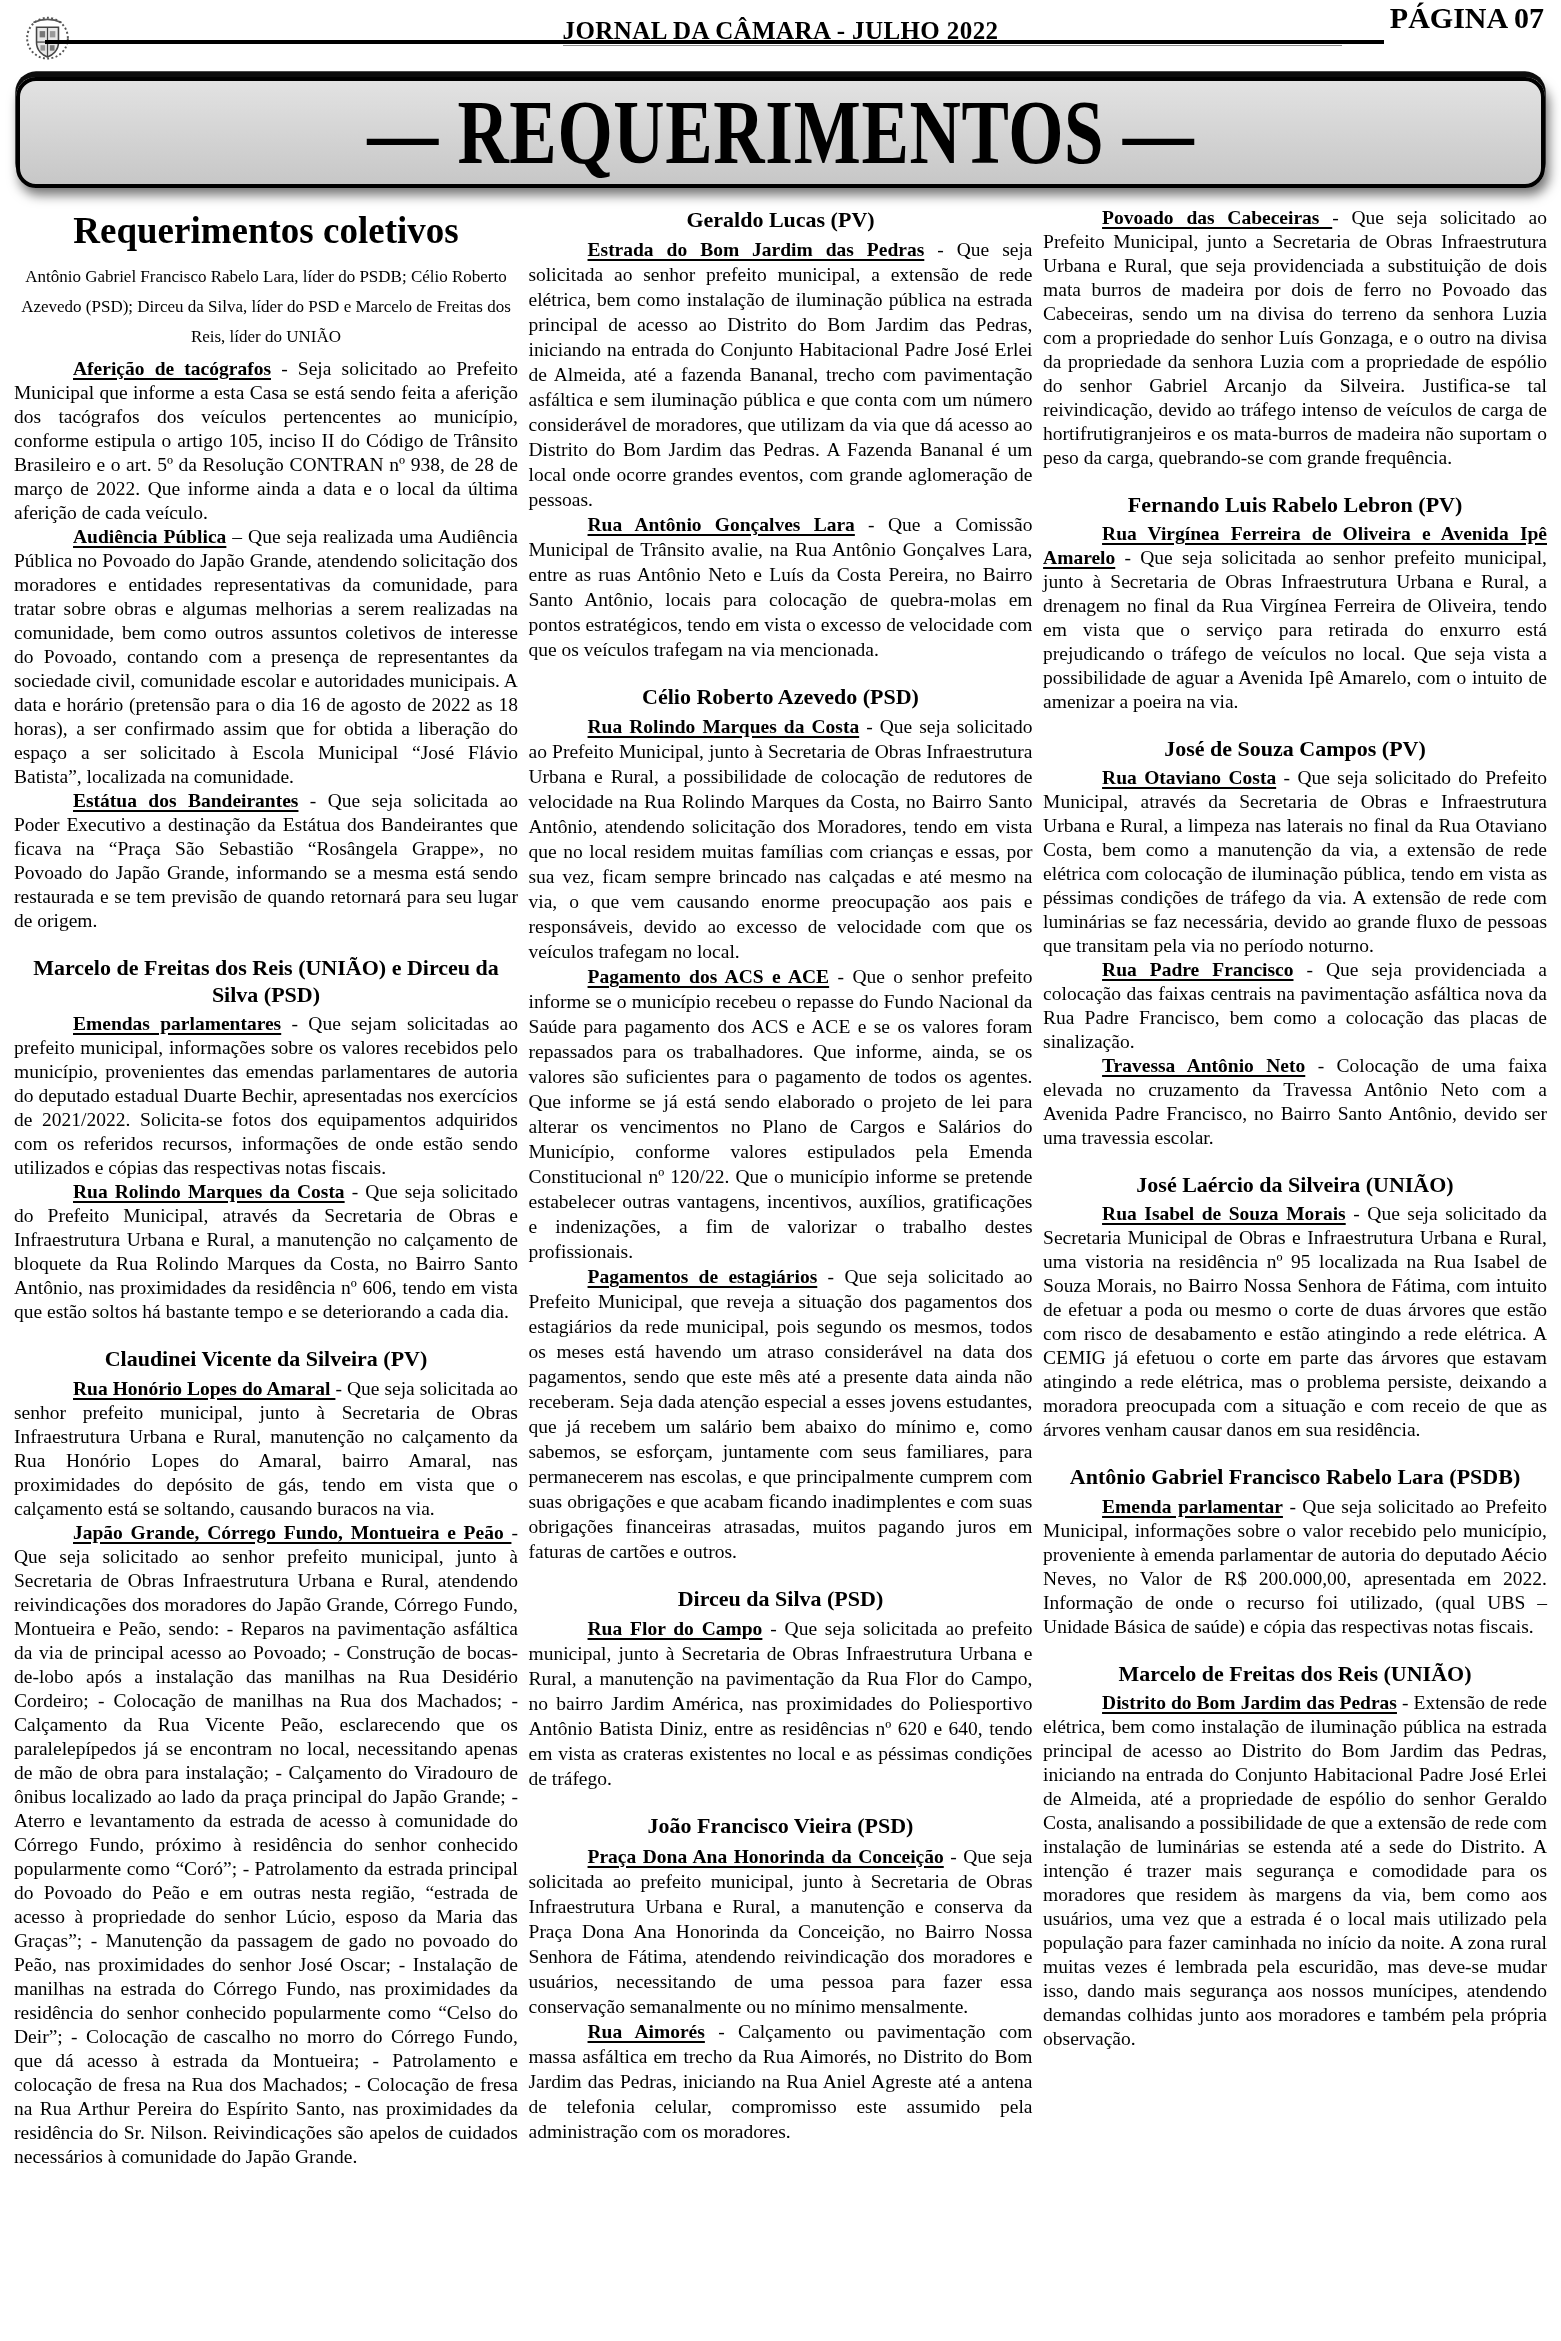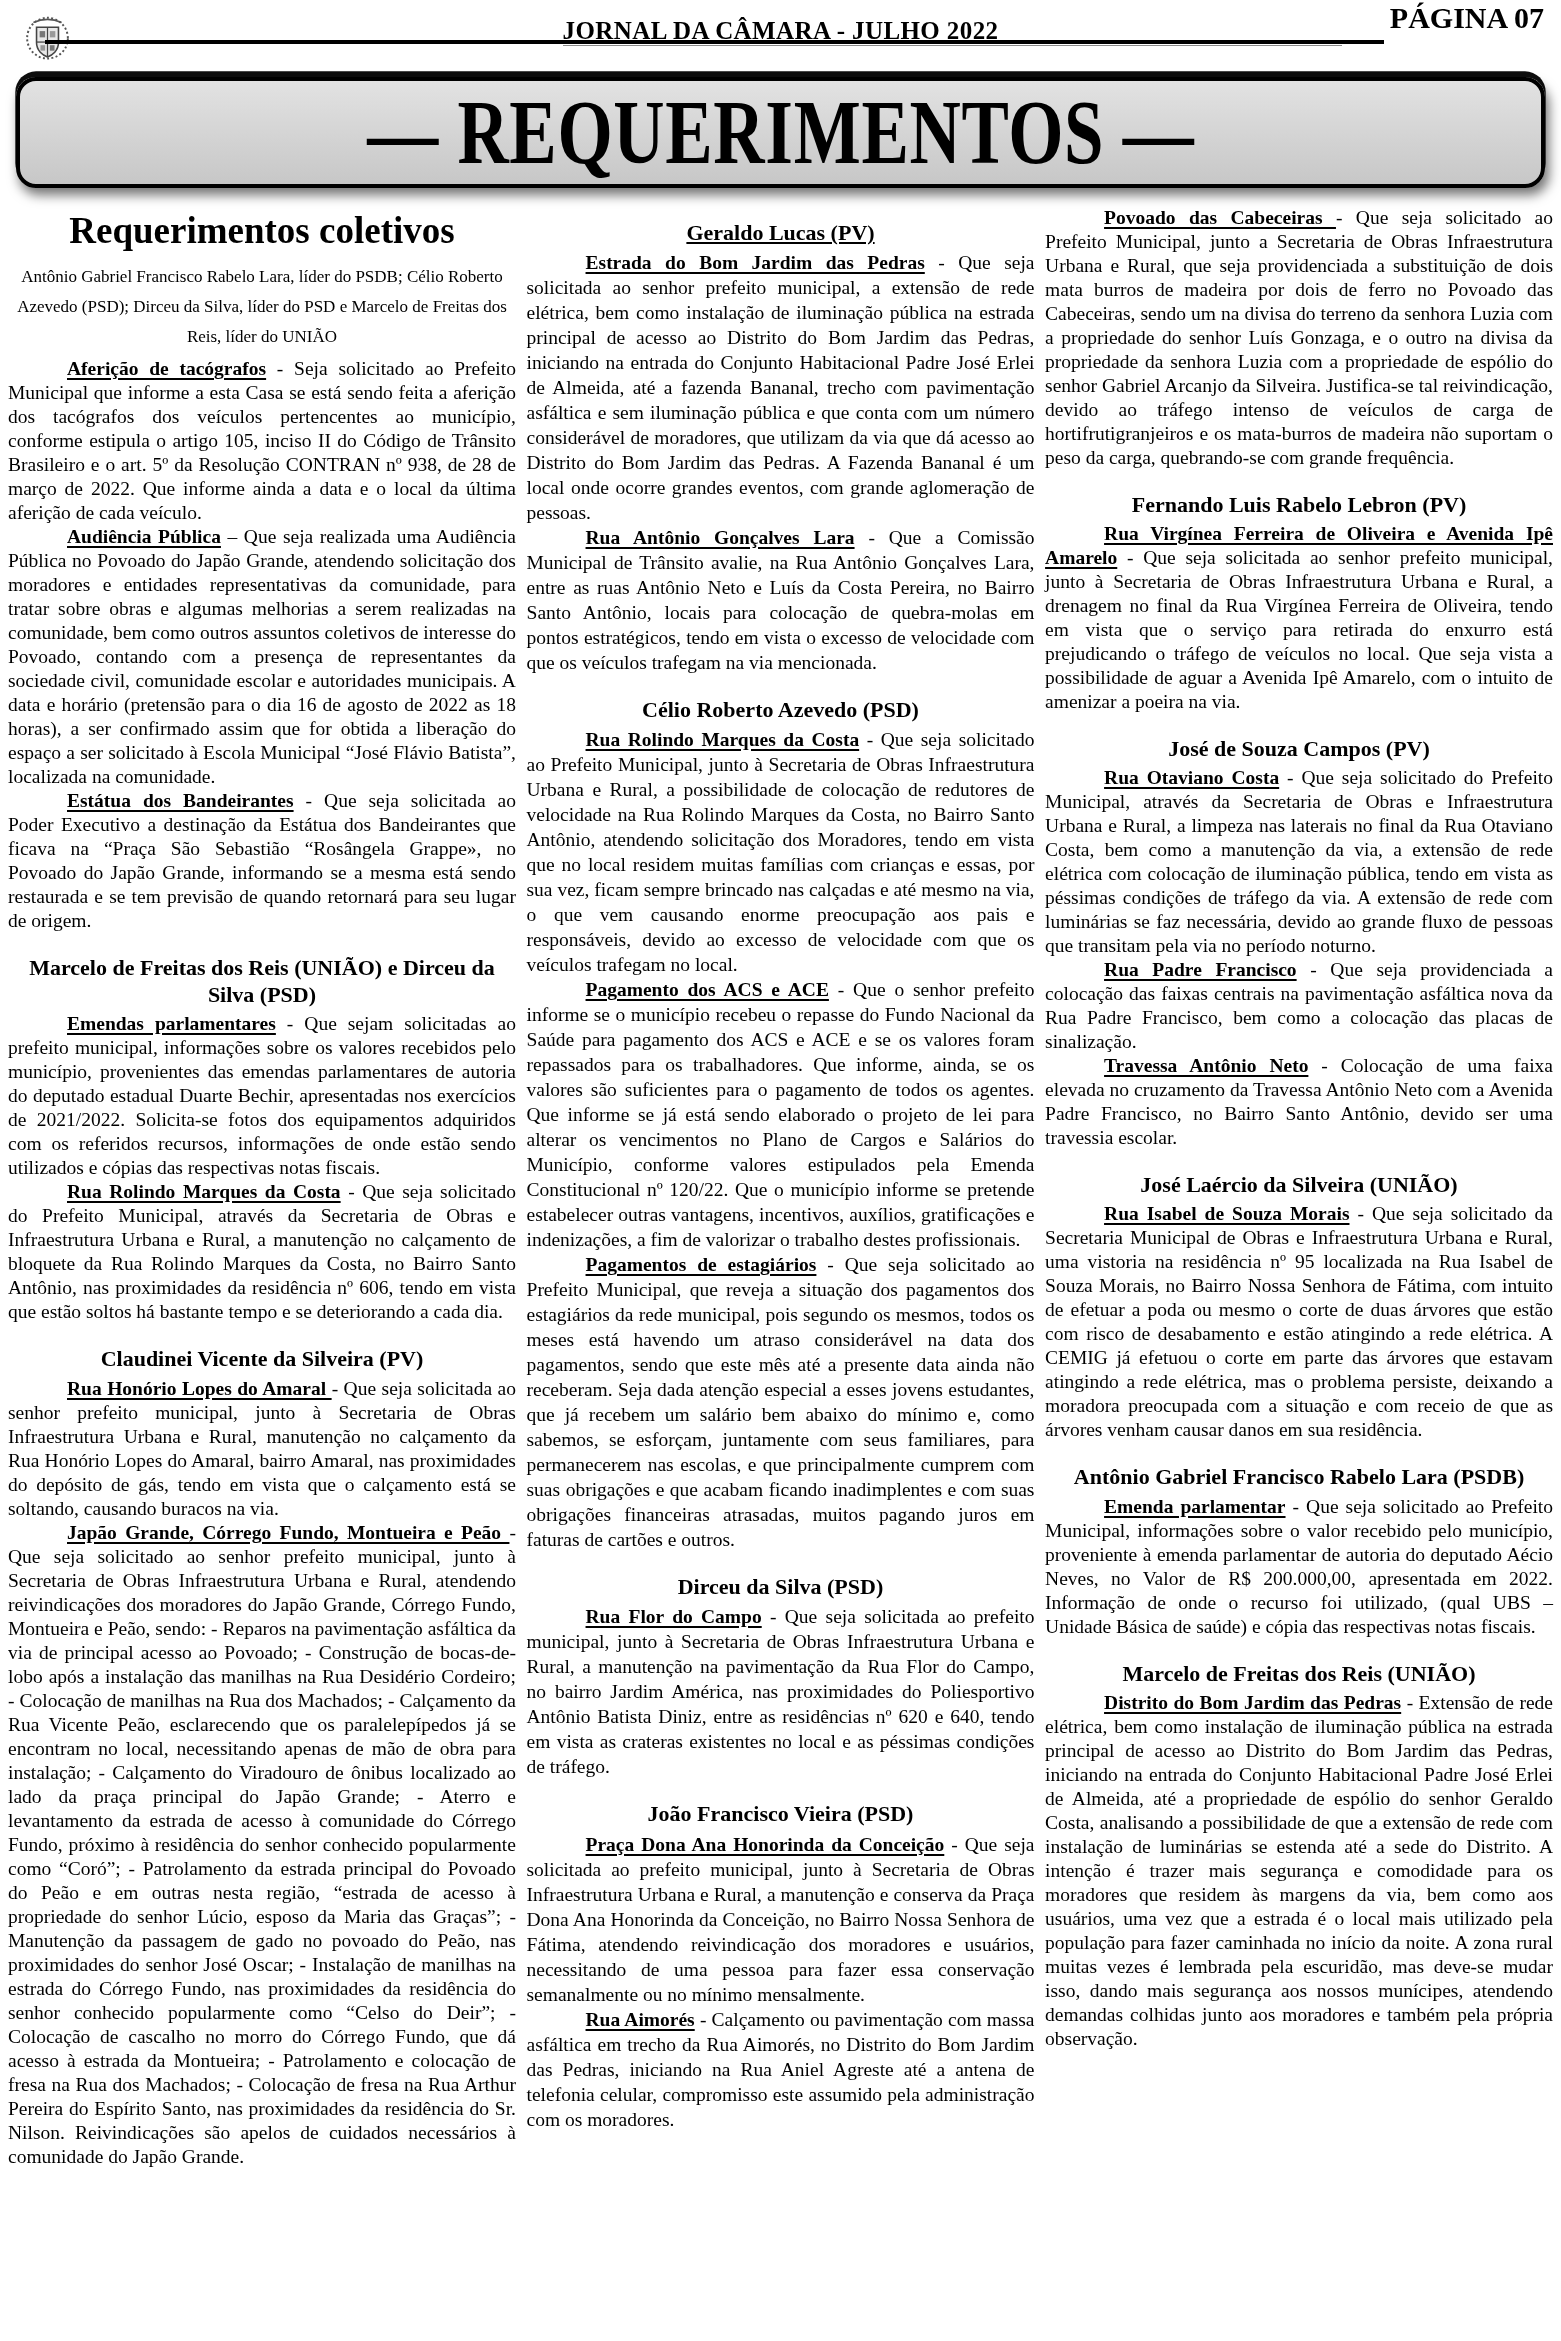--- a/index.html
+++ b/index.html
@@ -16,30 +16,30 @@
   .header-rule{position:absolute;left:45px;top:40px;width:1339px;height:3.5px;background:#000;}
   .header-rule2{position:absolute;left:563px;top:45px;width:779px;height:1.4px;background:#8a8a8a;}
   
   .banner{margin:8.5px 15.6px 0;height:103px;border:4.2px solid #000;border-radius:20px;
     background:linear-gradient(180deg,#e2e2e2 0%,#d2d2d2 60%,#c7c7c7 100%);
     box-shadow:0 -5px 0 0.7px #0d0d0d, 3.5px 7px 11.3px rgba(0,0,0,.55);
     display:flex;align-items:center;justify-content:center;}
   .banner-title{font-size:74px;font-weight:bold;letter-spacing:0.7px;
     transform:scale(.96,1.24);white-space:nowrap;}
   
-  .columns{display:flex;gap:10.6px;padding:0 8px;margin-top:18.4px;font-size:19.5px;}
+  .columns{display:flex;gap:10.6px;padding:0 14px;margin-top:18.4px;font-size:19.5px;}
   .col{flex:1;min-width:0;}
   .col-a{line-height:24px;}
   .col-b{line-height:25px;}
   .col-c{line-height:24px;}
   .section-title{font-size:37px;line-height:1.12;font-weight:bold;text-align:center;margin:4.2px 0 10px;}
   .section-title.individual{margin-top:41px;}
   .authors-lede{font-size:17px;line-height:30px;font-weight:normal;text-align:center;margin:1.4px 0 5.7px;}
   .author{font-size:22px;font-weight:bold;text-align:center;margin:21px 0 4.2px;line-height:27px;}
-  .col .author:first-child{margin-top:13px;text-decoration:underline;}
+  .col .author:first-child{margin-top:0;}
   .para{margin:0;text-align:justify;text-indent:59px;}
   .cont{margin:0;text-align:justify;text-indent:0;}
   .lead{font-weight:bold;text-decoration:underline;text-decoration-thickness:2.1px;text-underline-offset:2.8px;}
 </style>
 </head>
 <body>
 
 <div class="header">
   <span class="logo">
     <svg width="47" height="55" viewBox="0 0 60 70">

